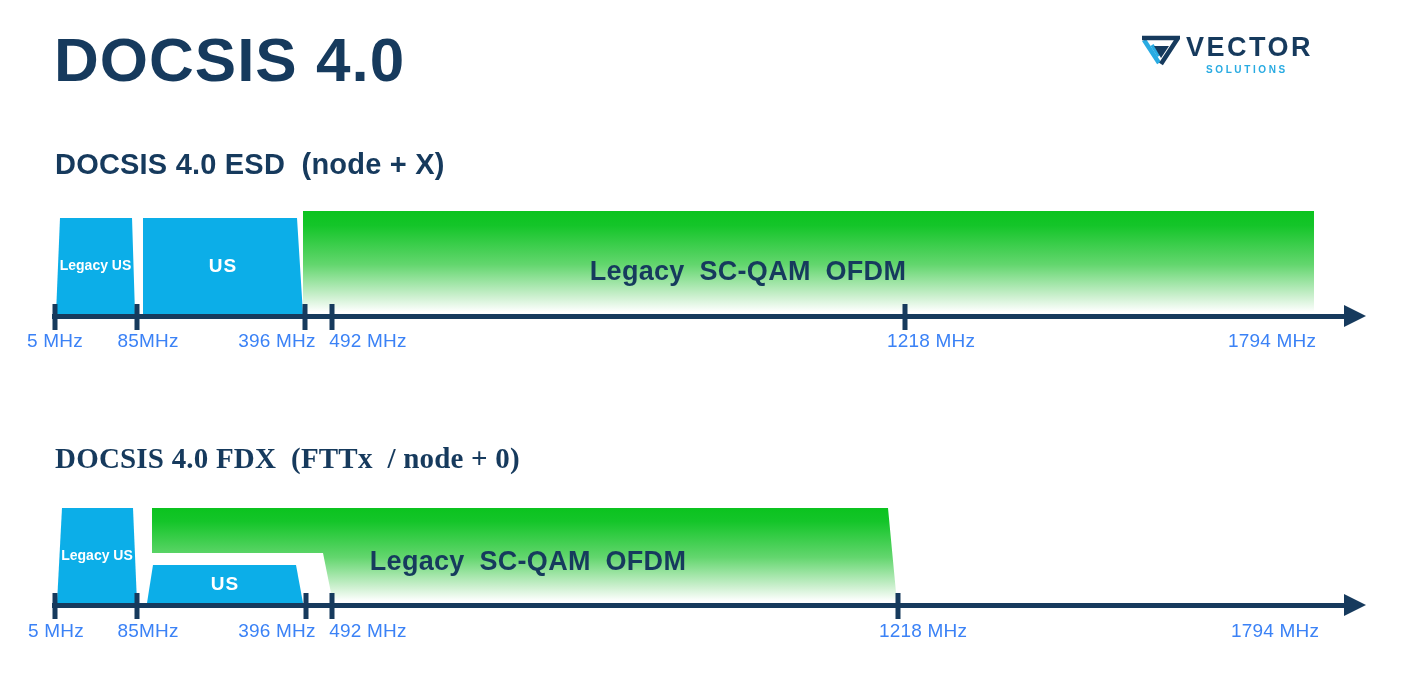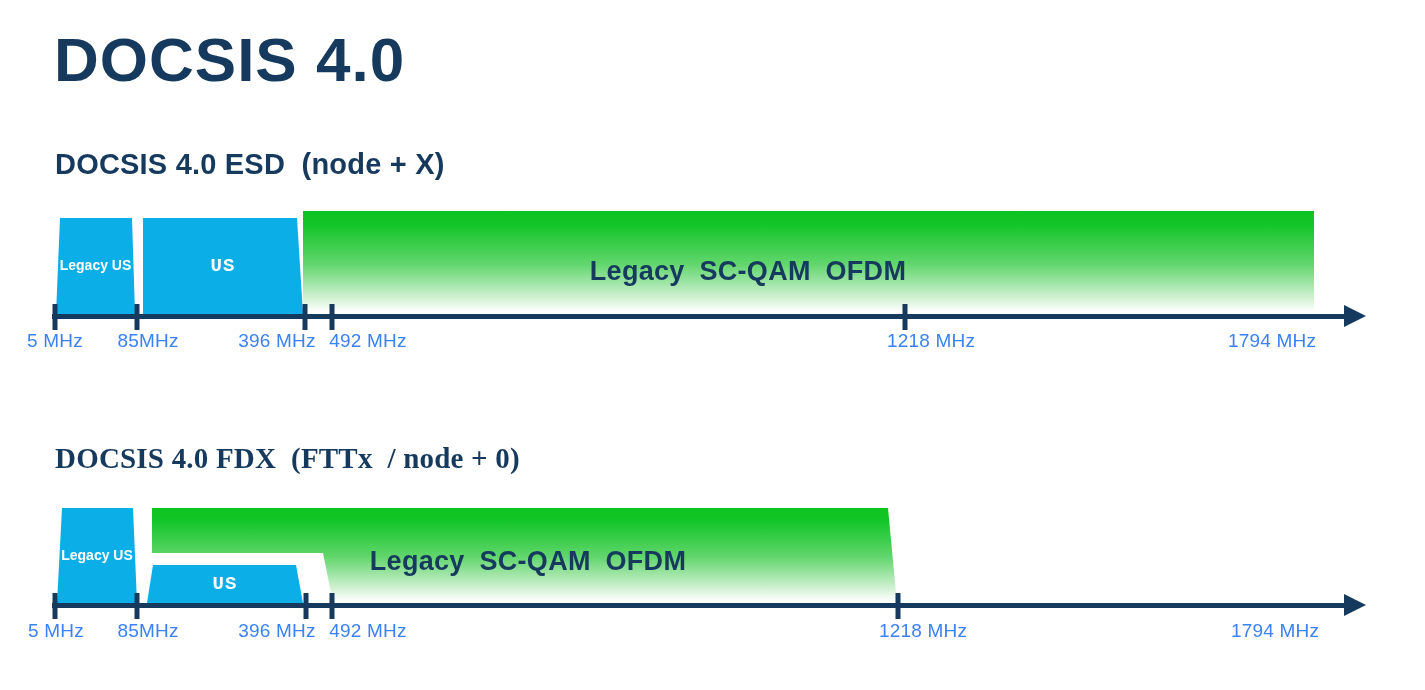--- a/index.html
+++ b/index.html
@@ -26,21 +26,21 @@
 
   
   .us-band{
     background:#0CAEE8;display:flex;align-items:center;justify-content:center;text-align:center;
     color:#ffffff;font-weight:bold;
   }
   .ds-band{
     background:linear-gradient(180deg,#0BC31F 0%,#14C529 14%,#63D66E 52%,#C9EFCC 82%,#ffffff 98%);
   }
   .band-label-small{font-size:14px;line-height:1.25;}
-  .band-label-us{font-size:19px;letter-spacing:1px;font-family:Liberation Mono, monospace;}
+  .band-label-us{font-size:19px;letter-spacing:1px;}
   .ds-label{
     transform:translate(-50%,-50%);font-size:27px;font-weight:bold;color:#163A5D;
     word-spacing:7px;white-space:pre;letter-spacing:0.3px;
   }
 
   
   .axis-line{height:5px;background:#163A5D;}
   .axis-arrowhead{
     width:0;height:0;border-top:11px solid transparent;border-bottom:11px solid transparent;
     border-left:22px solid #163A5D;
@@ -50,20 +50,30 @@
     transform:translateX(-50%);font-size:19px;color:#3b82f6;white-space:pre;letter-spacing:0.2px;
   }
 </style>
 </head>
 <body>
 
 <div class="canvas">
 
   <div class="abs page-title">DOCSIS 4.0</div>
 
+  <div class="abs logo">
+    <svg class="logo-mark" width="40" height="34" viewBox="0 0 40 34">
+      <path d="M4,6 L19,29" stroke="#29ABE2" stroke-width="4.5" fill="none"></path>
+      <path d="M2,4 L38,4 L21,30" stroke="#163A5D" stroke-width="4.5" fill="none"></path>
+      <path d="M12,11 L19,22" stroke="#29ABE2" stroke-width="3.5" fill="none"></path>
+      <path d="M14,12 L29,12 L21,24 Z" fill="#163A5D"></path>
+    </svg>
+    <div class="logo-brand">VECTOR</div>
+    <div class="logo-tagline">SOLUTIONS</div>
+  </div>
 
   <div>
     <div class="abs section-title" style="top:148px;">DOCSIS 4.0 ESD  (node + X)</div>
 
     <div class="abs ds-band" style="left:303px;top:211px;width:1011px;height:103px;"></div>
     <div class="abs ds-label" style="left:748px;top:271px;">Legacy SC-QAM OFDM</div>
 
     <div class="abs us-band band-label-small" style="left:56px;top:218px;width:79px;height:96px;clip-path:polygon(4px 0, calc(100% - 3px) 0, 100% 100%, 0 100%);">
       <span>Legacy US</span>
     </div>

